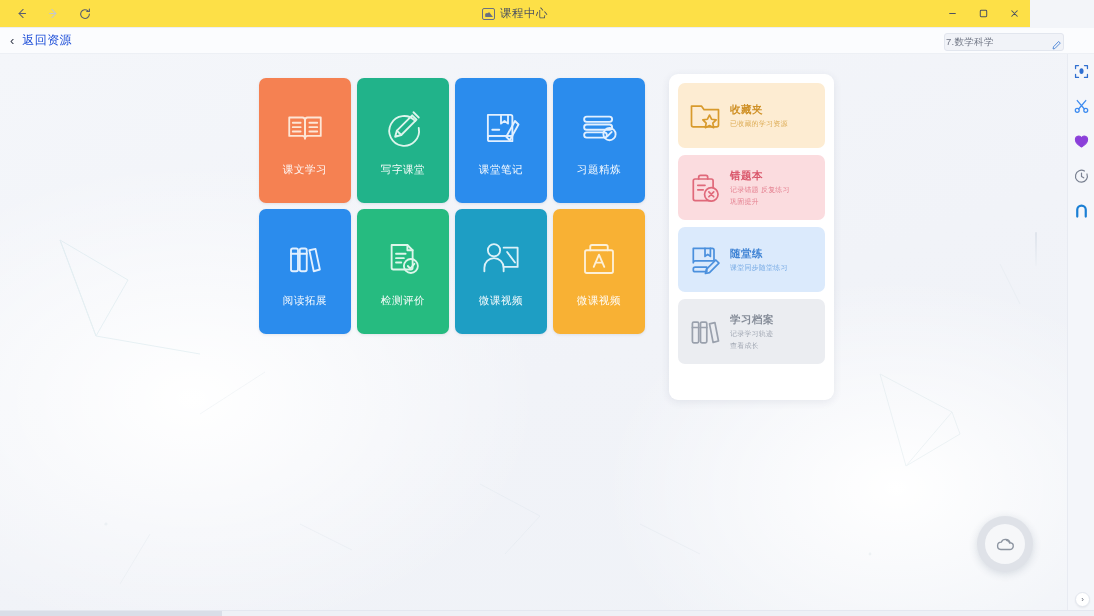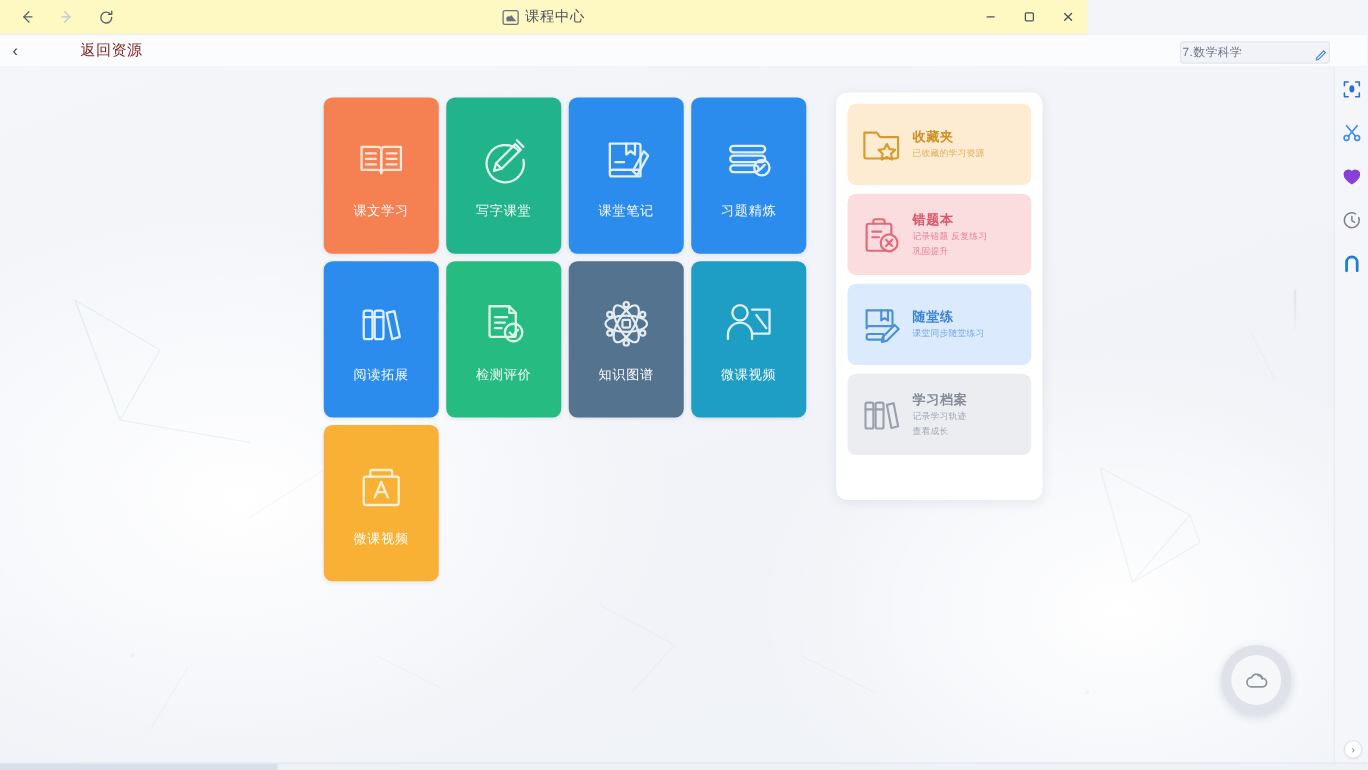--- a/index.html
+++ b/index.html
@@ -11,22 +11,22 @@
   }
   .app {
     position: relative;
     width: 1094px; height: 616px;
     background: #f3f5f9;
   }
 
   
   .titlebar {
     position: absolute; top: 0; left: 0;
-    width: 870px; height: 28px;
-    background: #fef9c3;
+    width: 1030px; height: 28px;
+    background: #fde047;
     display: flex; align-items: center;
     border-bottom: 1px solid #eceef4;
   }
   .tb-nav { display: flex; align-items: center; gap: 14px; padding-left: 12px; }
   .tb-btn {
     width: 18px; height: 18px;
     display: flex; align-items: center; justify-content: center;
     color: #5a5f6e; font-size: 13px; line-height: 1;
     cursor: pointer; border-radius: 3px;
   }
@@ -63,21 +63,21 @@
   
   .subheader {
     position: absolute; top: 28px; left: 0;
     width: 1094px; height: 26px;
     background: #fbfcfe;
     display: flex; align-items: center;
     border-bottom: 1px solid #edf0f5;
   }
   .back-wrap { display:flex; align-items:center; gap:8px; padding-left: 10px; cursor:pointer; }
   .back-chev { font-size: 13px; color: #3c4252; line-height: 1; }
-  .back-label { font-size: 12px; color: #7f1d1d; filter: blur(.5px); letter-spacing:.4px;margin-left:42px; }
+  .back-label { font-size: 12px; color: #1d4ed8; filter: blur(.5px); letter-spacing:.4px; }
 
   .search-box {
     position: absolute; right: 30px; top: 5px;
     width: 120px; height: 18px;
     background: #f1f3f8; border: 1px solid #e2e6ee;
     border-radius: 3px;
     display: flex; align-items: center;
     padding: 0 1px;
   }
   .search-val {
@@ -365,37 +365,20 @@
             <path d="M11 8 H29 L35 14 V34 a2 2 0 0 1-2 2 H13 a2 2 0 0 1-2-2 Z"></path>
             <path d="M29 8 V14 H35"></path>
             <path d="M16 18 H27 M16 23 H25 M16 28 H22"></path>
             <circle cx="33" cy="32" r="8" fill="none"></circle>
             <path d="M29.5 32 L32.3 35 L37 29.5"></path>
           </svg>
         </span>
         <span class="tile-label">检测评价</span>
       </div>
 
-      <div class="tile" style="background:#53738f">
-        <span class="tile-ic">
-          <svg width="42" height="42" viewBox="0 0 48 48" fill="none" stroke="#e4ecf3" stroke-width="2" stroke-linecap="round" stroke-linejoin="round">
-            <ellipse cx="24" cy="24" rx="19" ry="7.5"></ellipse>
-            <ellipse cx="24" cy="24" rx="19" ry="7.5" transform="rotate(60 24 24)"></ellipse>
-            <ellipse cx="24" cy="24" rx="19" ry="7.5" transform="rotate(120 24 24)"></ellipse>
-            <rect x="20.5" y="20.5" width="7" height="7" rx="1.2"></rect>
-            <circle cx="24" cy="6.5" r="2.4"></circle>
-            <circle cx="24" cy="41.5" r="2.4"></circle>
-            <circle cx="9" cy="15.5" r="2.4"></circle>
-            <circle cx="39" cy="32.5" r="2.4"></circle>
-            <circle cx="9" cy="32.5" r="2.4"></circle>
-            <circle cx="39" cy="15.5" r="2.4"></circle>
-          </svg>
-        </span>
-        <span class="tile-label">知识图谱</span>
-      </div>
 
       <div class="tile" style="background:#1e9ec4">
         <span class="tile-ic">
           <svg width="42" height="42" viewBox="0 0 48 48" fill="none" stroke="#dcf1f8" stroke-width="2.1" stroke-linecap="round" stroke-linejoin="round">
             <circle cx="16" cy="14" r="7"></circle>
             <path d="M5 38 v-4 a11 11 0 0 1 22 0 v4"></path>
             <path d="M27 11 H43 V33 H27"></path>
             <path d="M31 16 L40 28"></path>
           </svg>
         </span>

